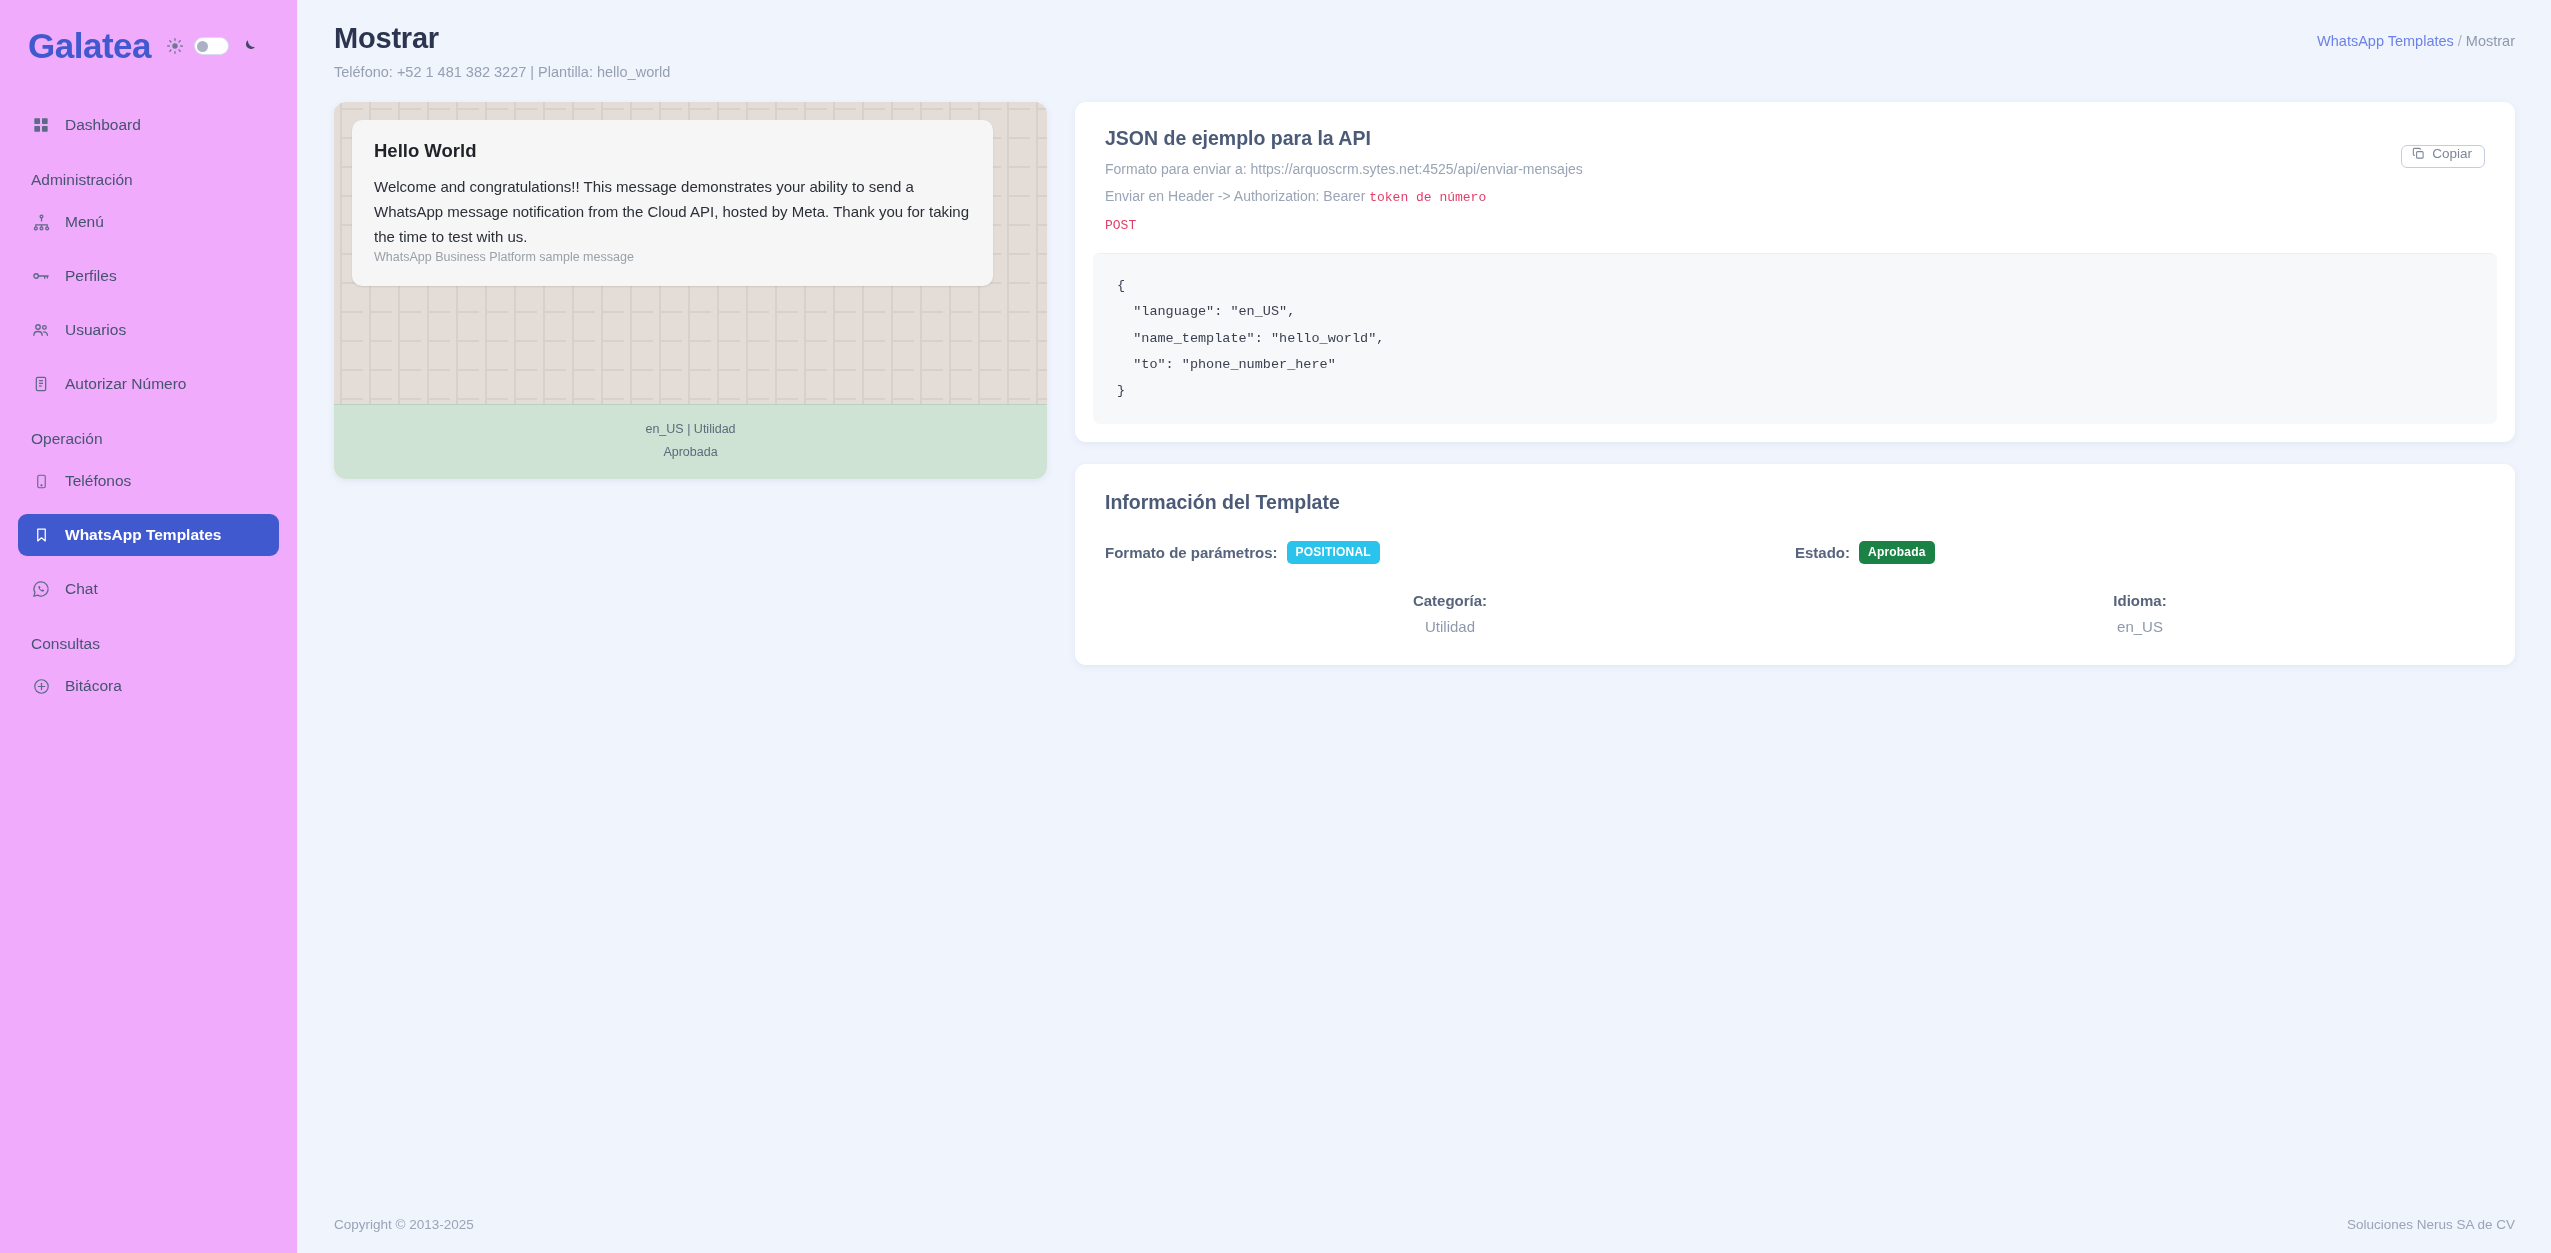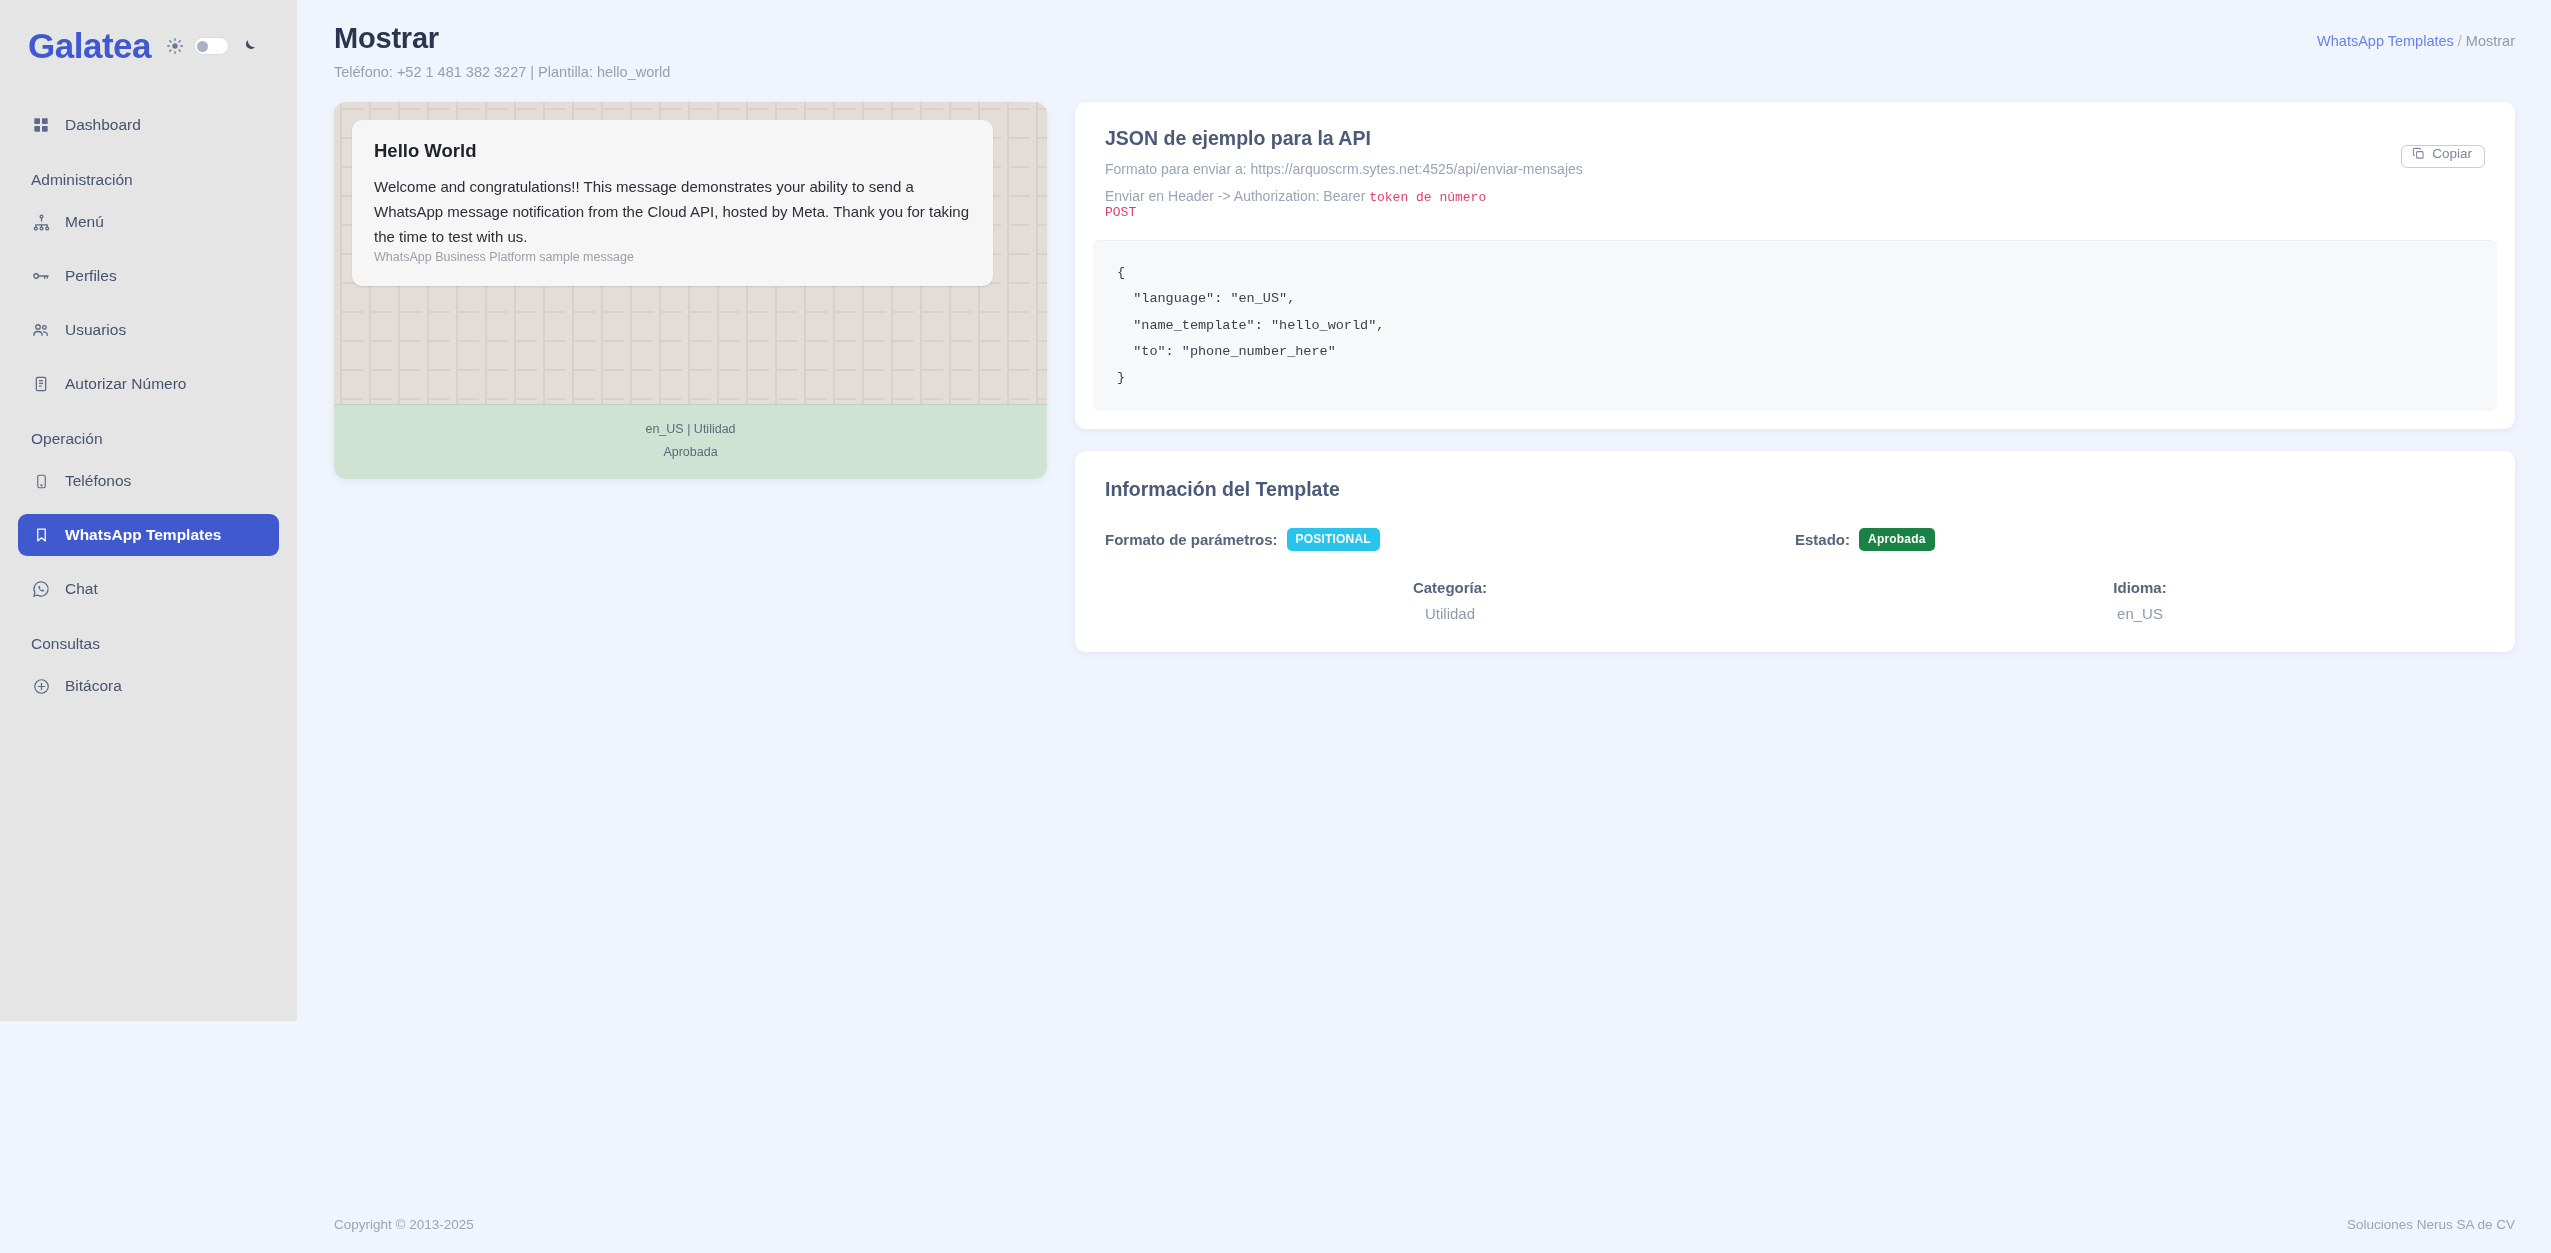--- a/index.html
+++ b/index.html
@@ -8,22 +8,22 @@
     height: 1253px;
     overflow: hidden;
     font-family: "Liberation Sans", sans-serif;
     background: #f0f4fd;
   }
   body { display: flex; }
 
   
   #sidebar {
     width: 298px;
-    height: 1021px;
-    background: #e5e5e5;
+    height: 1253px;
+    background: #f0abfc;
     flex: 0 0 298px;
     position: relative;
     border-right: 1px solid #eef1f8;
   }
   #brand-row {
     display: flex;
     align-items: center;
     padding: 26px 0 0 28px;
     gap: 16px;
   }
@@ -205,21 +205,21 @@
   #json-card { padding: 0; position: relative; }
   #json-head { padding: 25px 30px 12px 30px; position: relative; }
   #json-title { font-size: 19.5px; font-weight: 700; color: #4b5a77; }
   .json-line { font-size: 14px; color: #9aa4b6; margin-top: 11px; }
   .code-inline {
     font-family: "Liberation Mono", monospace;
     color: #e03e6a; font-size: 13px;
   }
   #json-method {
     font-family: "Liberation Mono", monospace;
-    color: #e03e6a; font-size: 13px; 
+    color: #e03e6a; font-size: 13px; margin-top: 13px;
   }
   #copy-btn {
     position: absolute;
     right: 30px; top: 43px;
     display: inline-flex; align-items: center; gap: 7px;
     border: 1px solid #c5cddd;
     background: #ffffff;
     color: #7d8799;
     border-radius: 6px;
     font-size: 13.5px;

